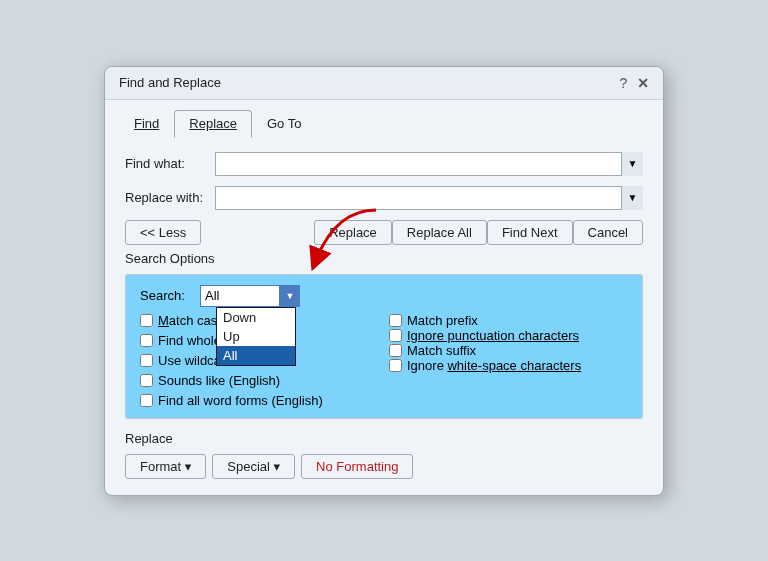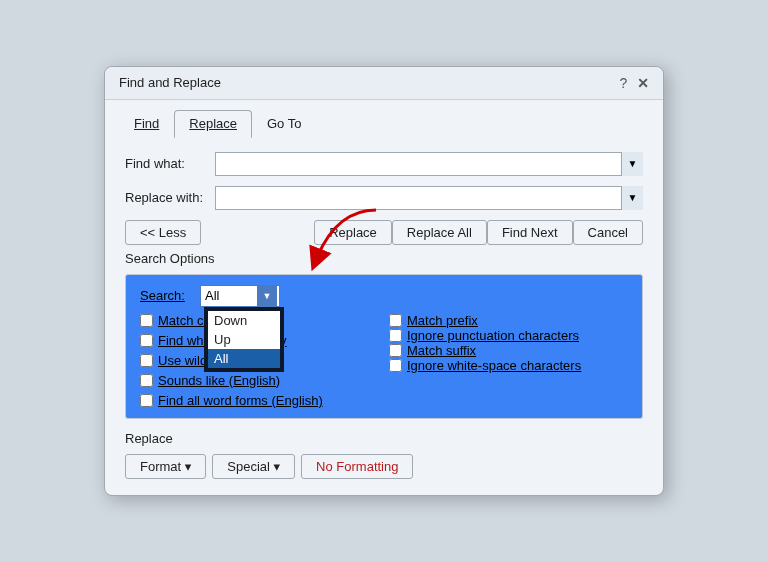--- a/index.html
+++ b/index.html
@@ -136,38 +136,37 @@
     }
     .section-label {
       font-size: 13px;
       color: #222;
       margin-bottom: 8px;
       font-weight: 400;
     }
     .search-options {
       border: 1px solid #c0c8d0;
       border-radius: 3px;
-      background: #3b82f6;
+      background: #7dd3fc;
       padding: 10px 14px 10px 14px;
       margin-bottom: 12px;
       position: relative;
-      text-decoration: underline;
     }
     .search-row {
       display: flex;
       align-items: center;
       margin-bottom: 6px;
     }
     .search-row label {
       width: 60px;
       font-size: 13px;
     }
     .search-select-wrap {
       position: relative;
-      width: 77px;
+      width: 100px;
     }
     .search-select {
       width: 80px;
       height: 22px;
       border: 1px solid #4a7abf;
       background: #fff;
       font-size: 13px;
       padding: 0 20px 0 4px;
       appearance: none;
       outline: none;
@@ -184,24 +183,24 @@
       align-items: center;
       justify-content: center;
       cursor: pointer;
       font-size: 9px;
       color: #fff;
       pointer-events: none;
     }
     .dropdown-menu {
       position: absolute;
       top: 22px;
-      left: 4px;
+      left: 16px;
       width: 80px;
       background: #fff;
-      border: 4px solid #0f172a;
+      border: 1px solid #0f172a;
       z-index: 10;
       font-size: 13px;
     }
     .dropdown-item {
       padding: 2px 6px;
       cursor: pointer;
       color: #222;
     }
     .dropdown-item.selected {
       background: #1a5fa8;

